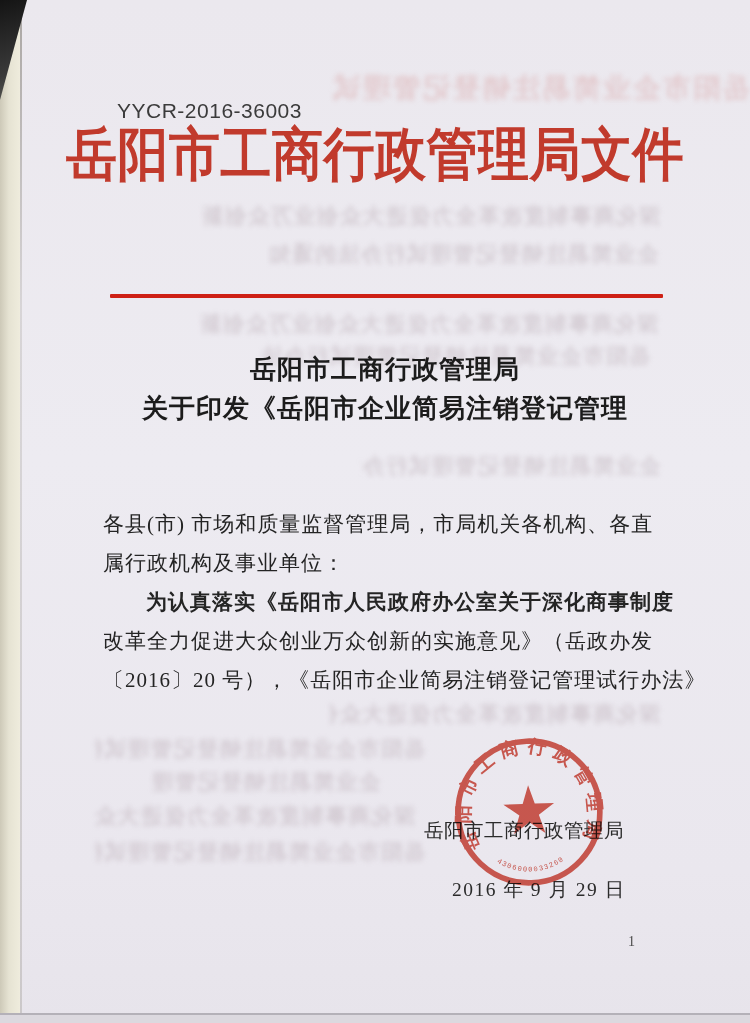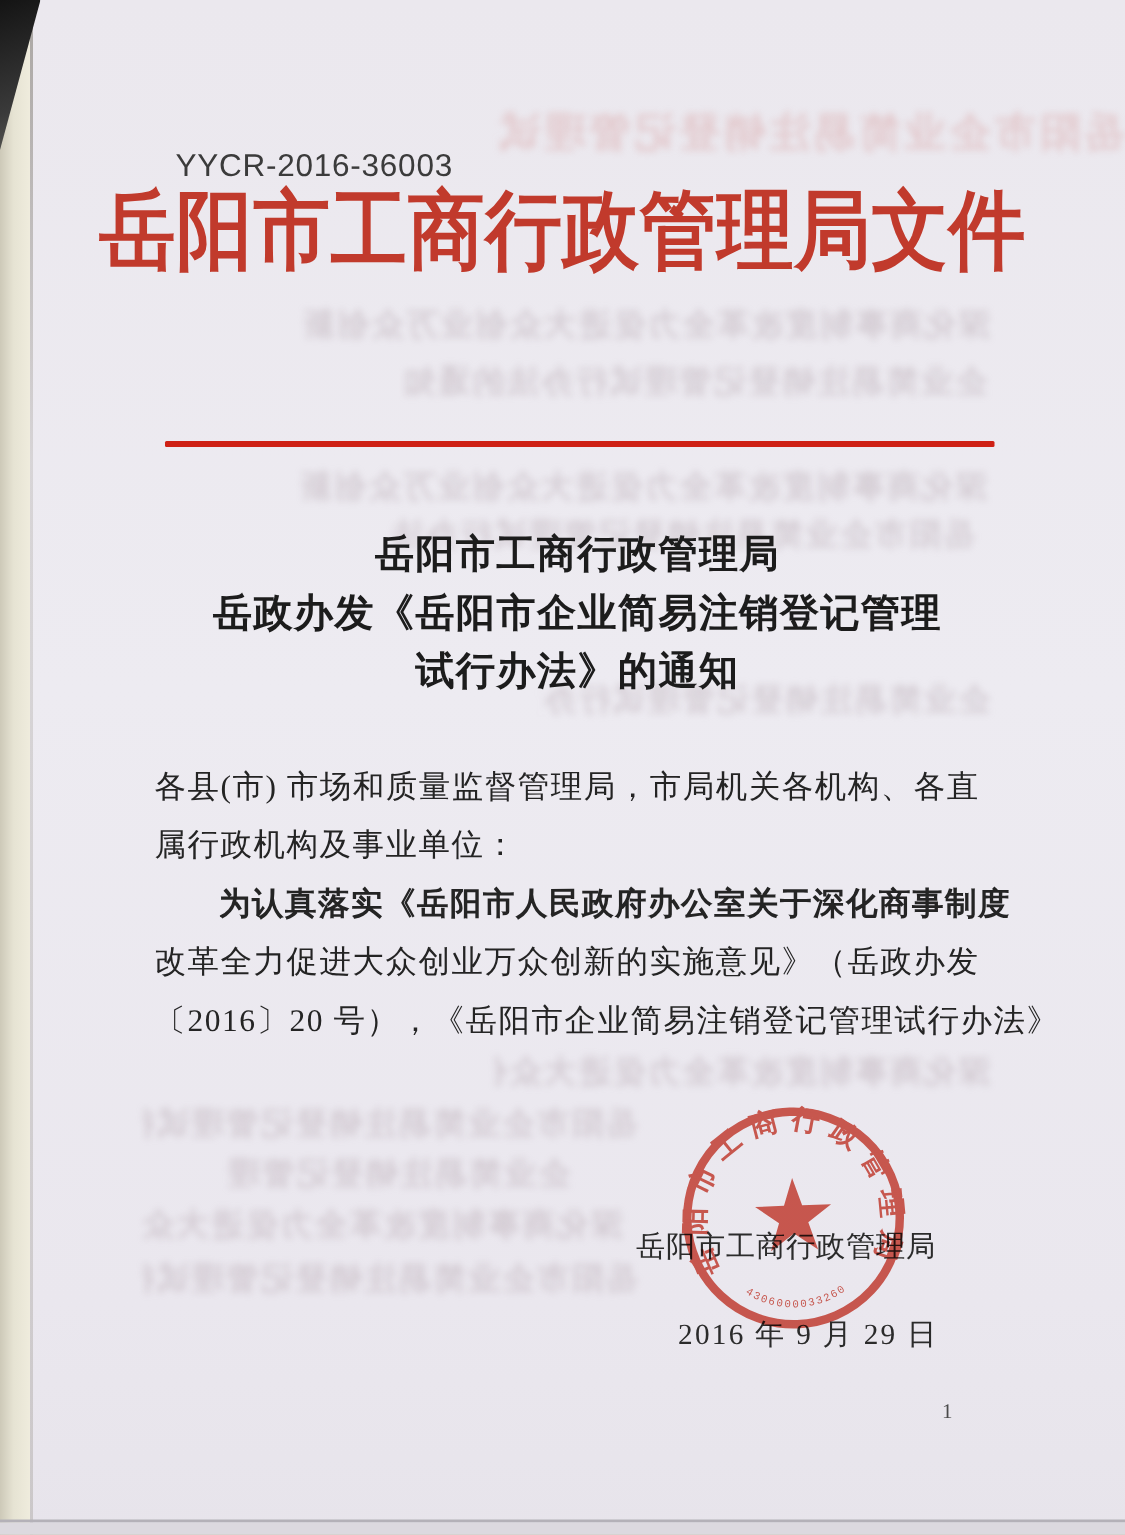--- a/index.html
+++ b/index.html
@@ -79,22 +79,21 @@
 
   <div class="doc-code">YYCR-2016-36003</div>
 
   <div class="header-title">岳阳市工商行政管理局文件</div>
 
 
   <div class="red-rule"></div>
 
   <div class="doc-title">
     <div>岳阳市工商行政管理局</div>
-    <div>岳政办发《岳阳市企业简易注销登记管理</div>
-    <div>试行办法》的通知</div>
+    <div>关于印发《岳阳市企业简易注销登记管理</div>
   </div>
 
   <div class="body-block">
     <div class="body-line">各县(市) 市场和质量监督管理局，市局机关各机构、各直</div>
     <div class="body-line">属行政机构及事业单位：</div>
     <div class="body-line indent">为认真落实《岳阳市人民政府办公室关于深化商事制度</div>
     <div class="body-line">改革全力促进大众创业万众创新的实施意见》（岳政办发</div>
     <div class="body-line">〔2016〕20 号），《岳阳市企业简易注销登记管理试行办法》</div>
   </div>
 

